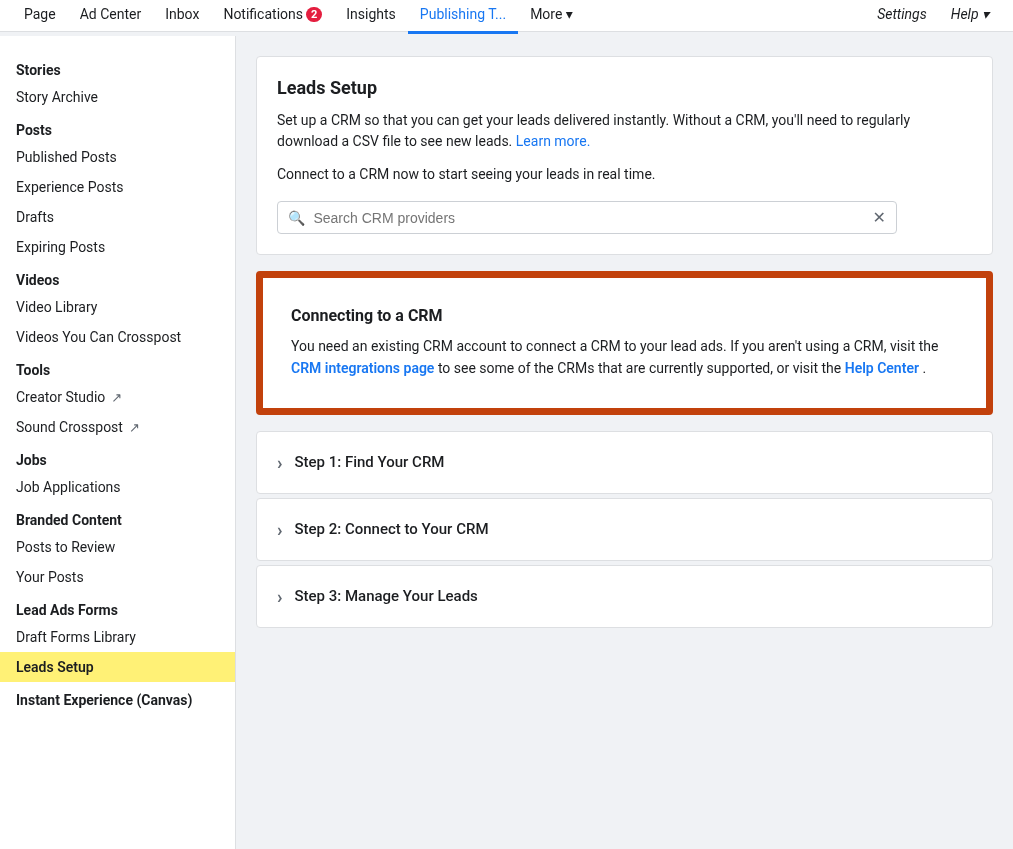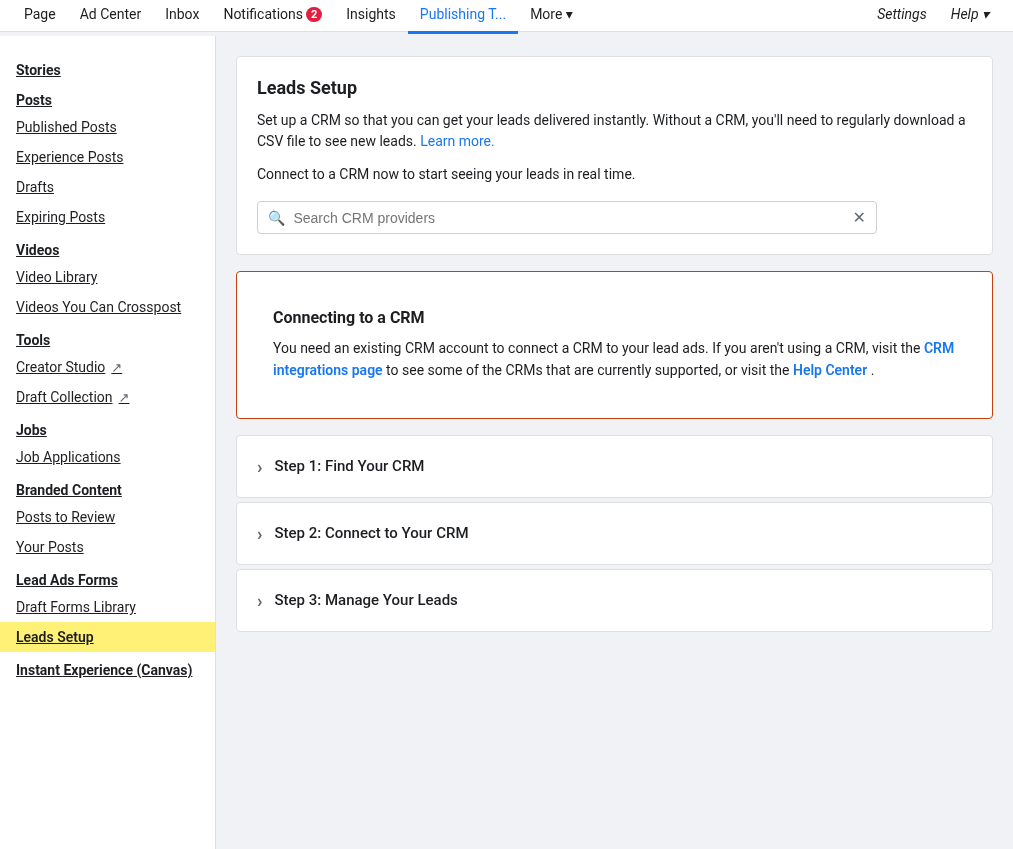--- a/index.html
+++ b/index.html
@@ -21,22 +21,22 @@
       padding: 1px 5px; margin-left: 3px; font-weight: bold;
     }
     .top-nav-right { margin-left: auto; display: flex; align-items: center; }
     .top-nav-right .top-nav-item { font-size: 14px; font-style: italic; }
 
     
     .layout { display: flex; margin-top: 36px; min-height: calc(100vh - 36px); }
 
     
     .sidebar {
-      width: 216px; background: #fff; border-right: 1px solid #dddfe2;
-      padding: 16px 0; flex-shrink: 0; overflow-y: auto; text-decoration: underline;
+      width: 236px; background: #fff; border-right: 1px solid #dddfe2;
+      padding: 16px 0; flex-shrink: 0; overflow-y: auto;
     }
     .sidebar-section-title {
       font-weight: 700; font-size: 14px; padding: 10px 16px 4px 16px; color: #1c1e21;
     }
     .sidebar-item {
       display: flex; align-items: center; padding: 7px 16px; cursor: pointer;
       font-size: 14px; color: #1c1e21; text-decoration: none; position: relative;
     }
     .sidebar-item.active-highlight {
       background: #fff176; font-weight: 600;
@@ -64,21 +64,21 @@
       display: flex; align-items: center; border: 1px solid #ccd0d5; border-radius: 4px;
       padding: 6px 10px; margin-top: 16px; background: #fff; max-width: 620px;
     }
     .search-icon-wrap { color: #606770; margin-right: 8px; font-size: 14px; }
     .search-input {
       border: none; outline: none; flex: 1; font-size: 14px; color: #0369a1; background: transparent;
     }
     .search-clear { color: #606770; cursor: pointer; font-size: 16px; }
 
     
-    .crm-card { background: #fff; border: 1px solid #c2410c; border-radius: 4px; padding: 36px; margin-bottom: 16px; }
+    .crm-card { background: #fff; border: 7px solid #c2410c; border-radius: 4px; padding: 28px; margin-bottom: 16px; }
     .crm-title { font-size: 16px; font-weight: 700; margin-bottom: 10px; color: #1c1e21; }
     .crm-desc { font-size: 14px; color: #1c1e21; line-height: 1.6; }
     .crm-link { color: #1877f2; font-weight: 600; text-decoration: none; }
 
     
     .step-item {
       background: #fff; border: 1px solid #dddfe2; border-radius: 4px;
       padding: 20px 20px; margin-bottom: 4px; display: flex; align-items: center;
       cursor: pointer;
     }
@@ -106,20 +106,21 @@
     <div class="top-nav-item">Help ▾</div>
   </div>
 </nav>
 
 <div class="layout">
 
   <aside class="sidebar">
 
     <div>
       <div class="sidebar-section-title">Stories</div>
+      <div class="sidebar-item">Story Archive</div>
     </div>
 
     <div>
       <div class="sidebar-section-title">Posts</div>
       <div class="sidebar-item">Published Posts</div>
       <div class="sidebar-item">Experience Posts</div>
       <div class="sidebar-item">Drafts</div>
       <div class="sidebar-item">Expiring Posts</div>
     </div>
 
@@ -129,21 +130,21 @@
       <div class="sidebar-item">Videos You Can Crosspost</div>
     </div>
 
     <div>
       <div class="sidebar-section-title">Tools</div>
       <div class="sidebar-item">
         <span>Creator Studio</span>
         <span class="ext-icon">↗</span>
       </div>
       <div class="sidebar-item">
-        <span>Draft Collection</span>
+        <span>Sound Crosspost</span>
         <span class="ext-icon">↗</span>
       </div>
     </div>
 
     <div>
       <div class="sidebar-section-title">Jobs</div>
       <div class="sidebar-item">Job Applications</div>
     </div>
 
     <div>

